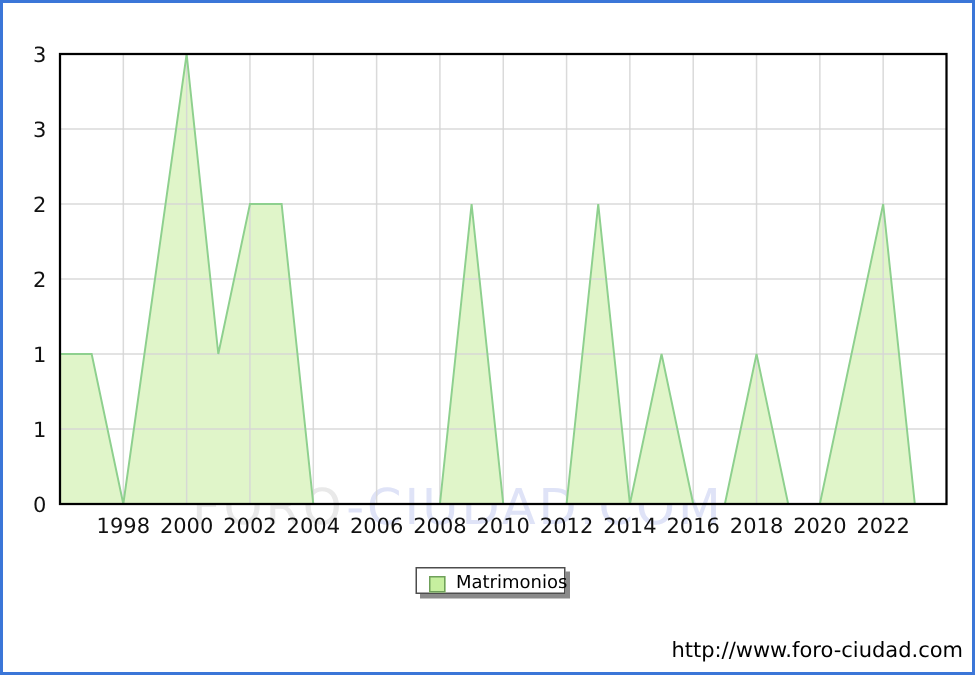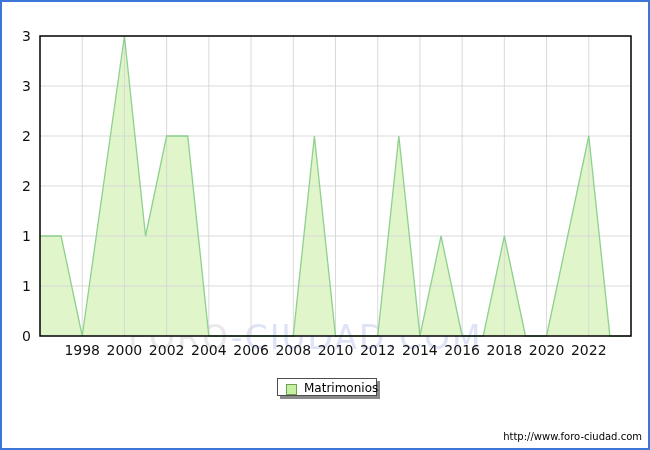--- a/index.html
+++ b/index.html
@@ -25,21 +25,21 @@
     position:absolute;left:275px;top:376px;width:100px;height:18px;box-sizing:border-box;
     background:#fff;border:1px solid #4d4d4d;box-shadow:3px 3px 0 #8a8a8a;
     display:flex;align-items:flex-end;padding:0 8px;gap:7px;
   }
   .swatch{
     width:9px;height:9px;flex:0 0 auto;
     background:var(--swatch-fill,#c6ef9f);border:1px solid var(--swatch-border,#6fa05a);
   }
   .legend-label{font-size:12px;color:#000;white-space:nowrap;}
   .url{
-    position:absolute;right:6px;bottom:6px;font-size:10px;color:#000;white-space:nowrap;
+    position:absolute;right:6px;bottom:6px;font-size:14px;color:#000;white-space:nowrap;
   }
 </style>
 </head>
 <body>
 
 <div class="frame">
 
   <div class="watermark"><span class="wm-a">FORO</span><span class="wm-b">-CIUDAD.COM</span></div>
 
   <svg id="plot" width="646" height="446" viewBox="0 0 646 446">

